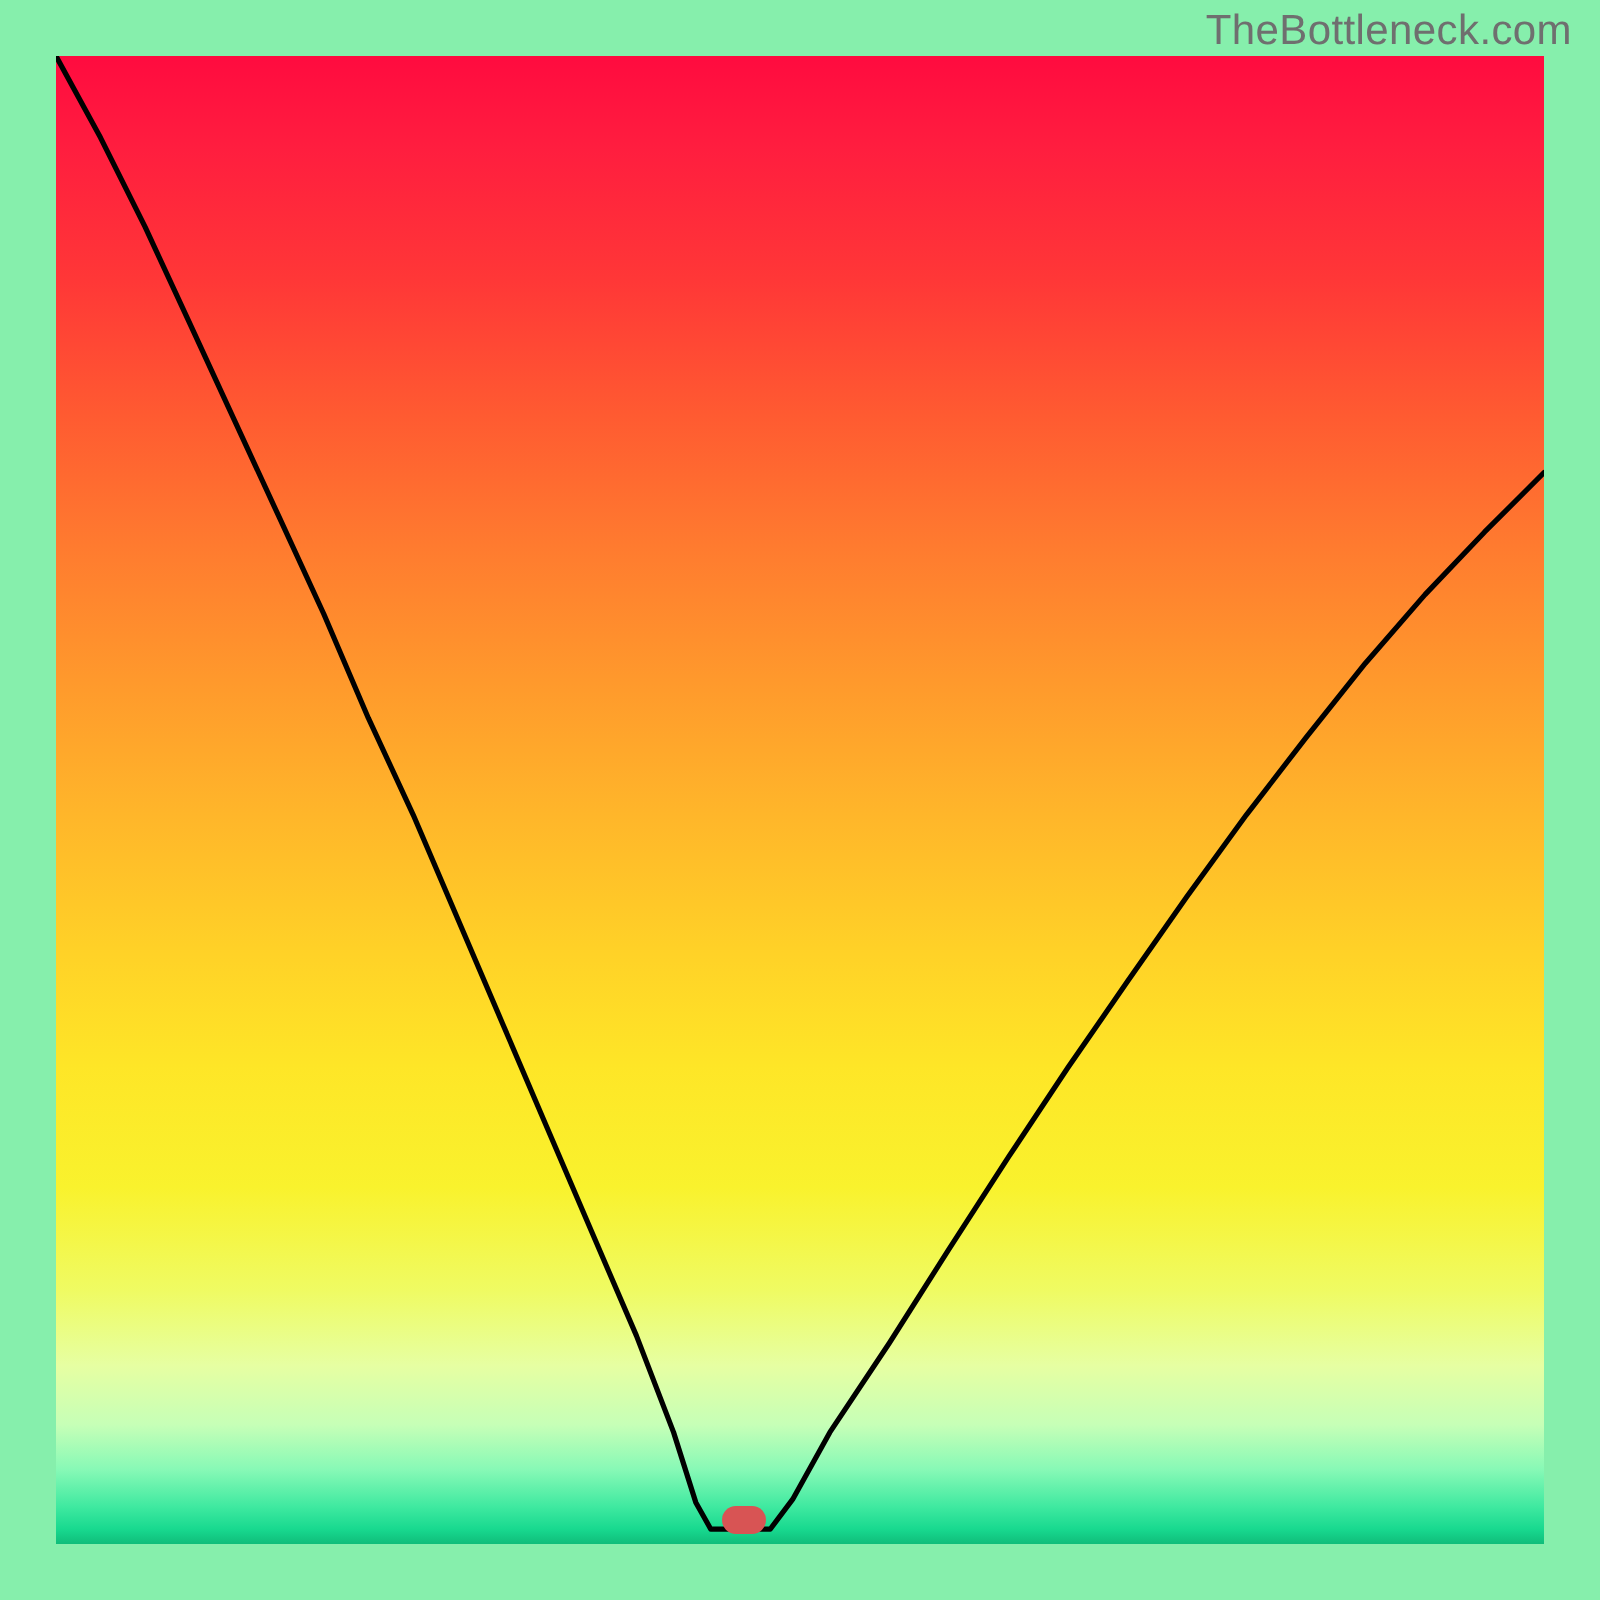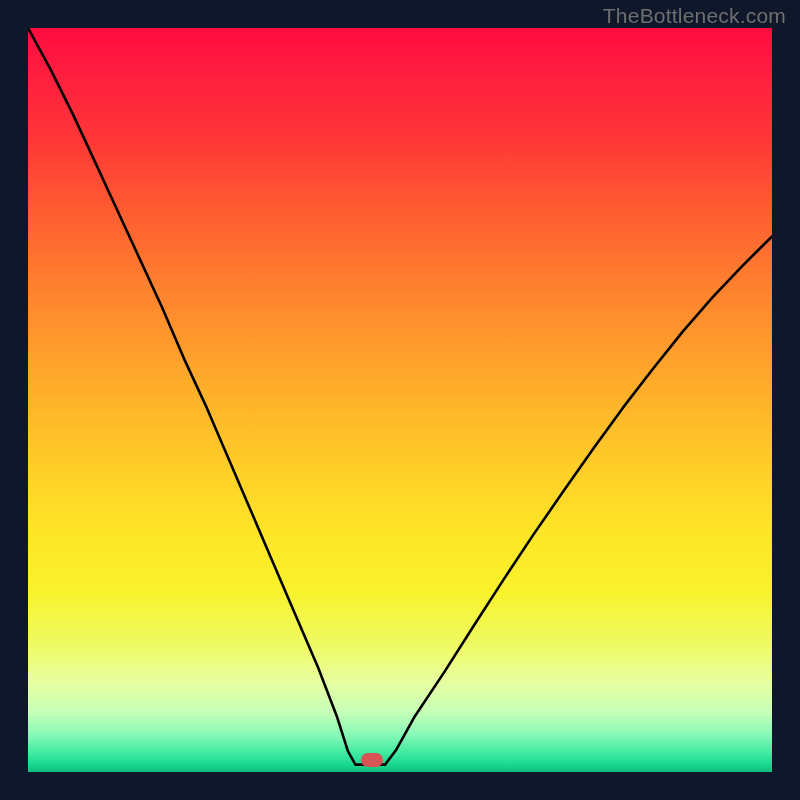--- a/index.html
+++ b/index.html
@@ -8,21 +8,21 @@
     width: 800px;
     height: 800px;
     background: #000;
     font-family: Arial, Helvetica, sans-serif;
     overflow: hidden;
   }
   .frame {
     position: relative;
     width: 800px;
     height: 800px;
-    background: #0f172a;
+    background: #86efac;
   }
   .watermark {
     position: absolute;
     top: 4px;
     right: 14px;
     color: #6f6f6f;
     font-size: 21px;
     font-weight: 500;
     letter-spacing: 0.2px;
     user-select: none;

